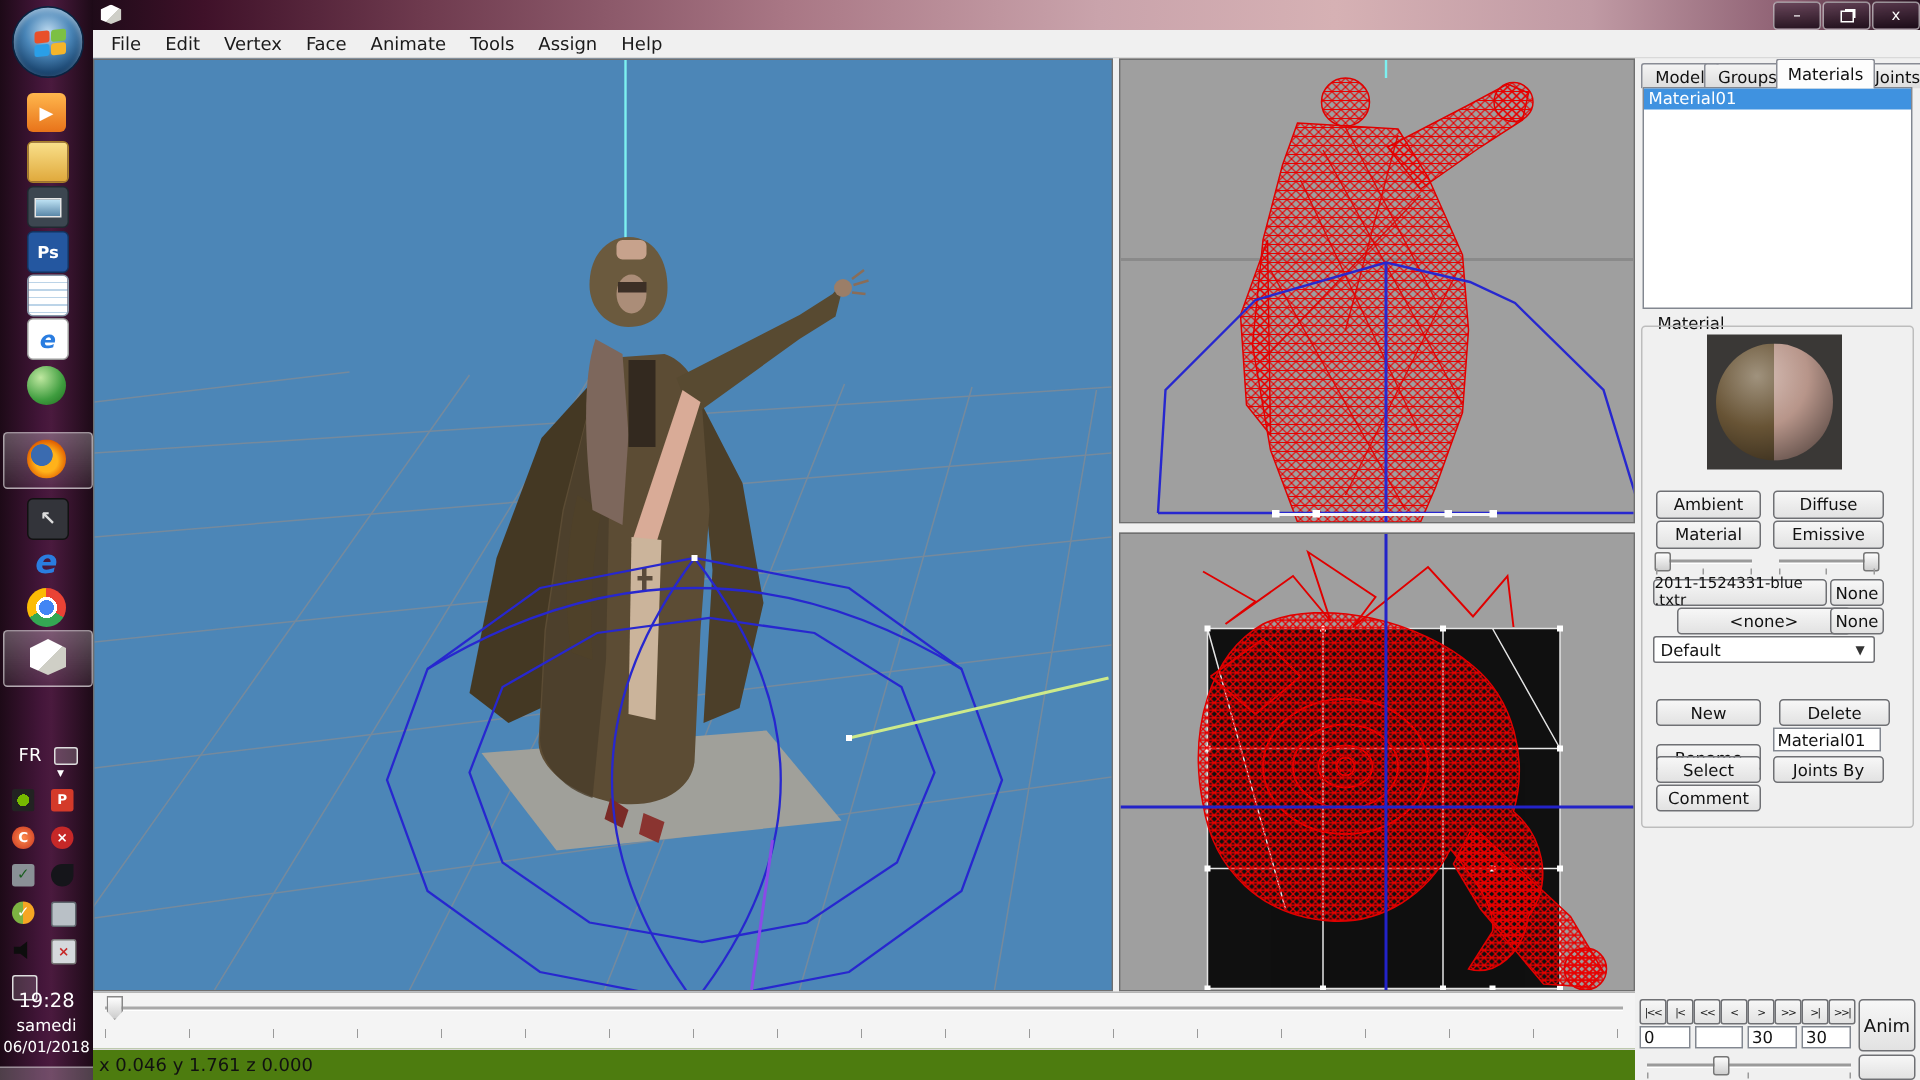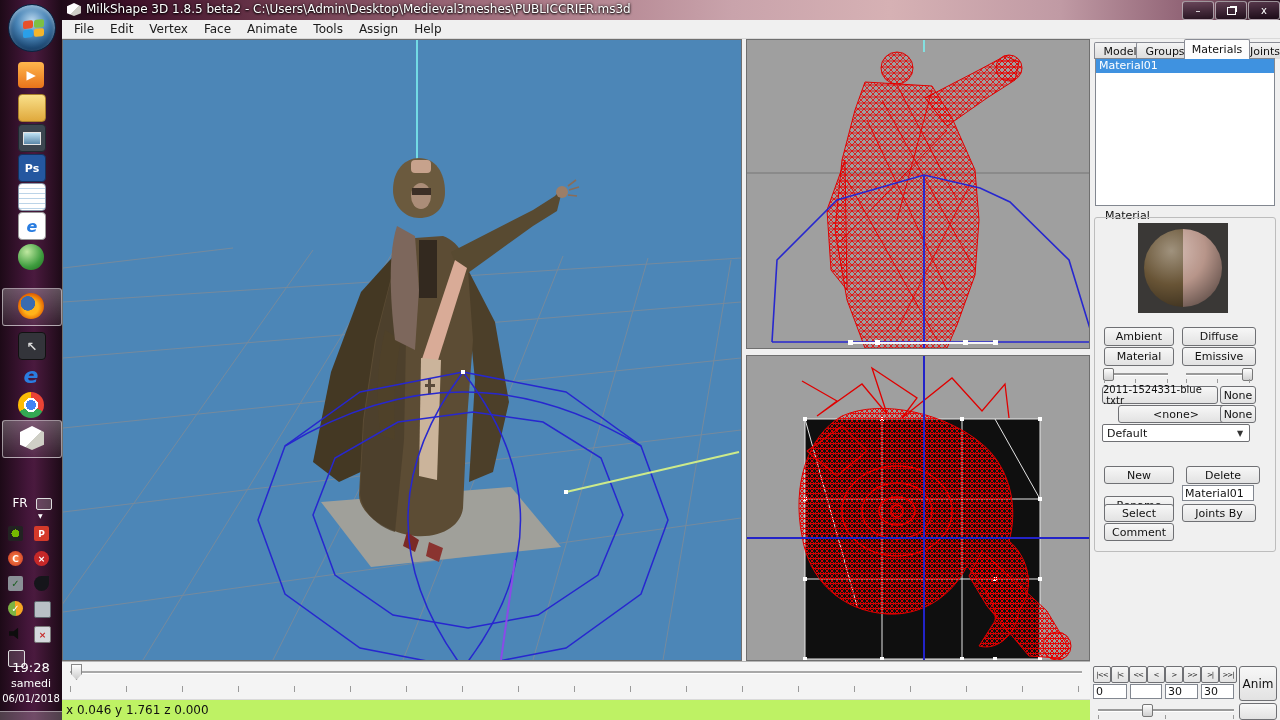--- a/index.html
+++ b/index.html
@@ -69,21 +69,21 @@
   .ddarrow{right:2px;top:2px;width:14px;height:12px;font-size:8px;display:flex;align-items:center;
     justify-content:center;color:#333;}
   
   #keybar{left:62px;top:661px;width:1028px;height:38px;background:#f4f4f4;border-top:1px solid #b5b5b5;}
   #keybar .groove{left:8px;top:9px;width:1012px;height:2px;background:#a8a8a8;border-bottom:1px solid #fff;}
   #keybar .kthumb{left:9px;top:2px;width:11px;height:16px;
     background:linear-gradient(#fefefe,#cccccc);
     clip-path:polygon(0 0,100% 0,100% 62%,50% 100%,0 62%);border:1px solid #888;box-sizing:border-box;}
   #keybar .ticks{left:8px;top:24px;width:1012px;height:6px;
     background:repeating-linear-gradient(90deg,#9a9a9a 0 1px,transparent 1px 56px);}
-  #status{left:62px;top:699px;width:1028px;height:21px;background:#bef264;border-top:1px solid #dadada;
+  #status{left:62px;top:699px;width:1028px;height:21px;background:#4d7c0f;border-top:1px solid #dadada;
     font-size:12px;color:#111;padding:3px 0 0 4px;box-sizing:border-box;}
   .transport{border:1px solid #6f7074;border-radius:2px;background:linear-gradient(#f7f7f7,#e2e2e2);
     font-size:7px;color:#222;display:flex;align-items:center;justify-content:center;letter-spacing:-1px;}
 </style>
 </head>
 <body>
 
 <div id="taskbar" class="abs">
   <div class="orb abs">
     <div class="flag abs">
@@ -142,21 +142,20 @@
   <div class="tray abs" style="top:650px;left:8px;border:1px solid #ddd;background:rgba(255,255,255,.15)"></div>
 
   <div class="abs traytxt" style="top:660px;font-size:13px">19:28</div>
   <div class="abs traytxt" style="top:677px;font-size:11px">samedi</div>
   <div class="abs traytxt" style="top:693px;font-size:10px">06/01/2018</div>
   <div class="abs" style="top:711px;left:0;width:62px;height:9px;background:rgba(255,255,255,.22);border-top:1px solid rgba(255,255,255,.4)"></div>
 </div>
 
 <div id="titlebar" class="abs">
   <div class="cubeicon abs"></div>
-  <div class="ttl abs">MilkShape 3D 1.8.5 beta2 - C:\Users\Admin\Desktop\Medieval3meshes\PUBLICCRIER.ms3d</div>
   <div class="winbtn abs" style="left:1120px">–</div>
   <div class="winbtn abs" style="left:1153px">
     <div style="width:7px;height:6px;border:1px solid #fff;box-shadow:2px -2px 0 -1px #fff"></div>
   </div>
   <div class="winbtn abs" style="left:1186px">x</div>
 </div>
 
 <div id="menubar" class="abs">
   <span class="mi">File</span>
   <span class="mi">Edit</span>

